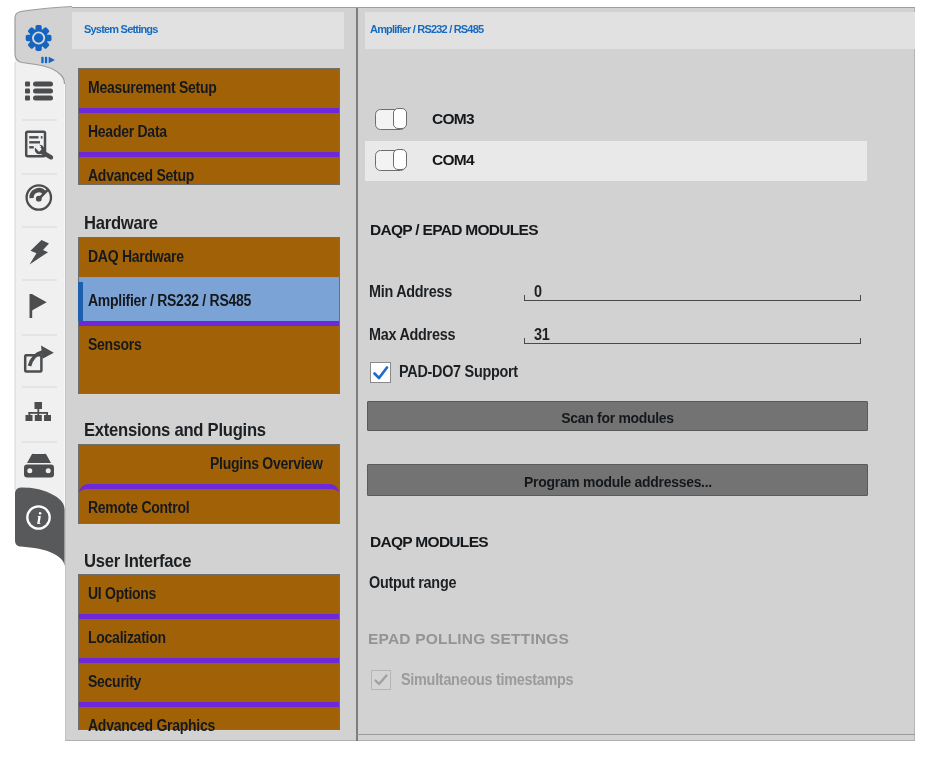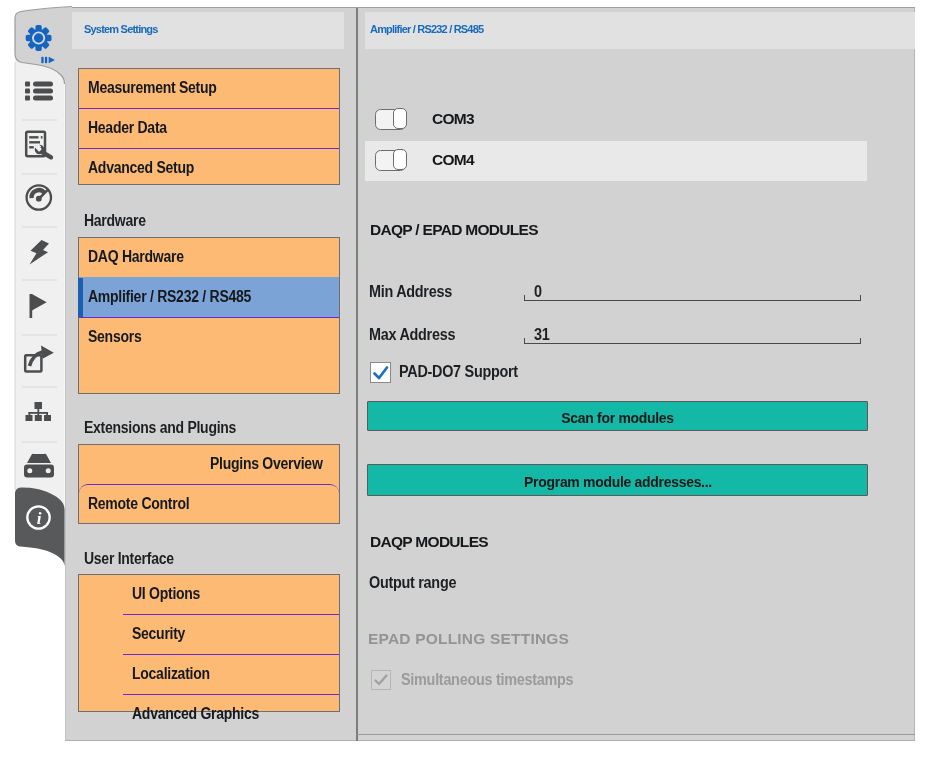--- a/index.html
+++ b/index.html
@@ -5,36 +5,36 @@
 html,body{margin:0;padding:0;background:#fff;}
 #page{position:relative;width:926px;height:757px;background:#fff;overflow:hidden;
   font-family:"Liberation Sans",sans-serif;-webkit-font-smoothing:antialiased;}
 .abs{position:absolute;}
 #panel{left:65px;top:7px;width:850px;height:734px;background:#d2d2d2;border-left:1px solid #c2c2c2;
   border-top:1px solid #9e9e9e;border-right:1px solid #b5b5b5;border-bottom:1px solid #b0b0b0;box-sizing:border-box;}
 #vsep{left:356px;top:8px;width:2px;height:733px;background:#7d7d7d;}
 .hdrbar{top:12px;height:37px;background:#e1e1e1;}
 .hdrtxt{font-size:11px;font-weight:bold;color:#176abe;letter-spacing:-0.8px;line-height:34px;}
 
-.mbox{left:78px;width:262px;background:#fdba74;border:1px solid #6e6e6e;box-sizing:border-box;}
+.mbox{left:78px;width:262px;background:#a16207;border:1px solid #6e6e6e;box-sizing:border-box;}
 .mitem{position:relative;height:39px;line-height:37px;padding-left:8.5px;
-  font-size:16px;color:#15191d;border-top:1px solid #6d28d9;}
+  font-size:16px;color:#15191d;border-top:5px solid #6d28d9;}
 .mitem>span,.mlabel>span{display:inline-block;font-weight:bold;letter-spacing:-0.3px;
   transform:scaleX(0.875);transform-origin:0 50%;}
 .mitem:first-child{border-top:none;}
 .msel{background:#7ca3d6;border-top-color:#7ca3d6;}
 .msel:after{content:"";position:absolute;left:-1px;top:0;width:5px;height:100%;background:#1b5fae;}
-.mlabel{left:84px;font-size:16px;color:#1d2023;}
+.mlabel{left:84px;font-size:19px;color:#1d2023;}
 
 .rlabel{font-size:16px;color:#1c2023;font-weight:bold;letter-spacing:-0.3px;transform:scaleX(0.9);transform-origin:0 50%;}
 .rbold{font-size:15.5px;font-weight:bold;color:#15181b;letter-spacing:-0.7px;}
 .fline{border-bottom:1px solid #4a4a4a;}
 .tick{position:absolute;bottom:0;width:1px;height:5px;background:#4a4a4a;}
 .btn span{display:inline-block;font-weight:bold;letter-spacing:-0.3px;transform:scaleX(0.93);}
-.btn{left:367px;width:501px;background:#14b8a6;border:1px solid #5a5a5a;box-sizing:border-box;
+.btn{left:367px;width:501px;background:#737373;border:1px solid #5a5a5a;box-sizing:border-box;
   text-align:center;font-size:15px;color:#15181b;letter-spacing:-0.2px;border-radius:1px;}
 .toggle{width:31px;height:21px;border:1.8px solid #6e6e6e;border-radius:5.5px;background:#f3f3f3;box-sizing:border-box;}
 .thumb{position:absolute;right:-1.8px;top:-1.8px;width:14px;height:21px;background:#fff;
   border:1.8px solid #6e6e6e;border-radius:5px;box-sizing:border-box;}
 .cbox{width:21px;height:21px;background:#fff;border:1px solid #8a8a8a;box-sizing:border-box;}
 </style>
 </head>
 <body>
 <div id="page">
   <div id="panel" class="abs"></div>
@@ -53,24 +53,24 @@
     <div class="mitem"><span>DAQ Hardware</span></div>
     <div class="mitem msel"><span>Amplifier / RS232 / RS485</span></div>
     <div class="mitem"><span>Sensors</span></div>
   </div>
   <div class="abs mlabel" style="top:419px;"><span>Extensions and Plugins</span></div>
   <div class="abs mbox" style="top:444px;height:80px;">
     <div class="mitem" style="height:39px;text-align:right;"><span>Plugins Overview</span></div>
     <div class="mitem" style="height:39px;border-radius:9px;"><span>Remote Control</span></div>
   </div>
   <div class="abs mlabel" style="top:550px;"><span>User Interface</span></div>
-  <div class="abs mbox" style="top:574px;height:138px;padding-left:44px;">
+  <div class="abs mbox" style="top:574px;height:156px;">
     <div class="mitem"><span>UI Options</span></div>
+    <div class="mitem"><span>Localization</span></div>
     <div class="mitem"><span>Security</span></div>
-    <div class="mitem"><span>Localization</span></div>
     <div class="mitem"><span>Advanced Graphics</span></div>
   </div>
 
   <div class="abs" style="left:365px;top:141px;width:502px;height:40px;background:#e9e9e9;"></div>
   <div class="abs toggle" style="left:375px;top:108.5px;">
       <div class="thumb"></div>
     </div>
   <div class="abs rbold" style="left:432px;top:110px;">COM3</div>
   <div class="abs toggle" style="left:375px;top:149.5px;">
       <div class="thumb"></div>

